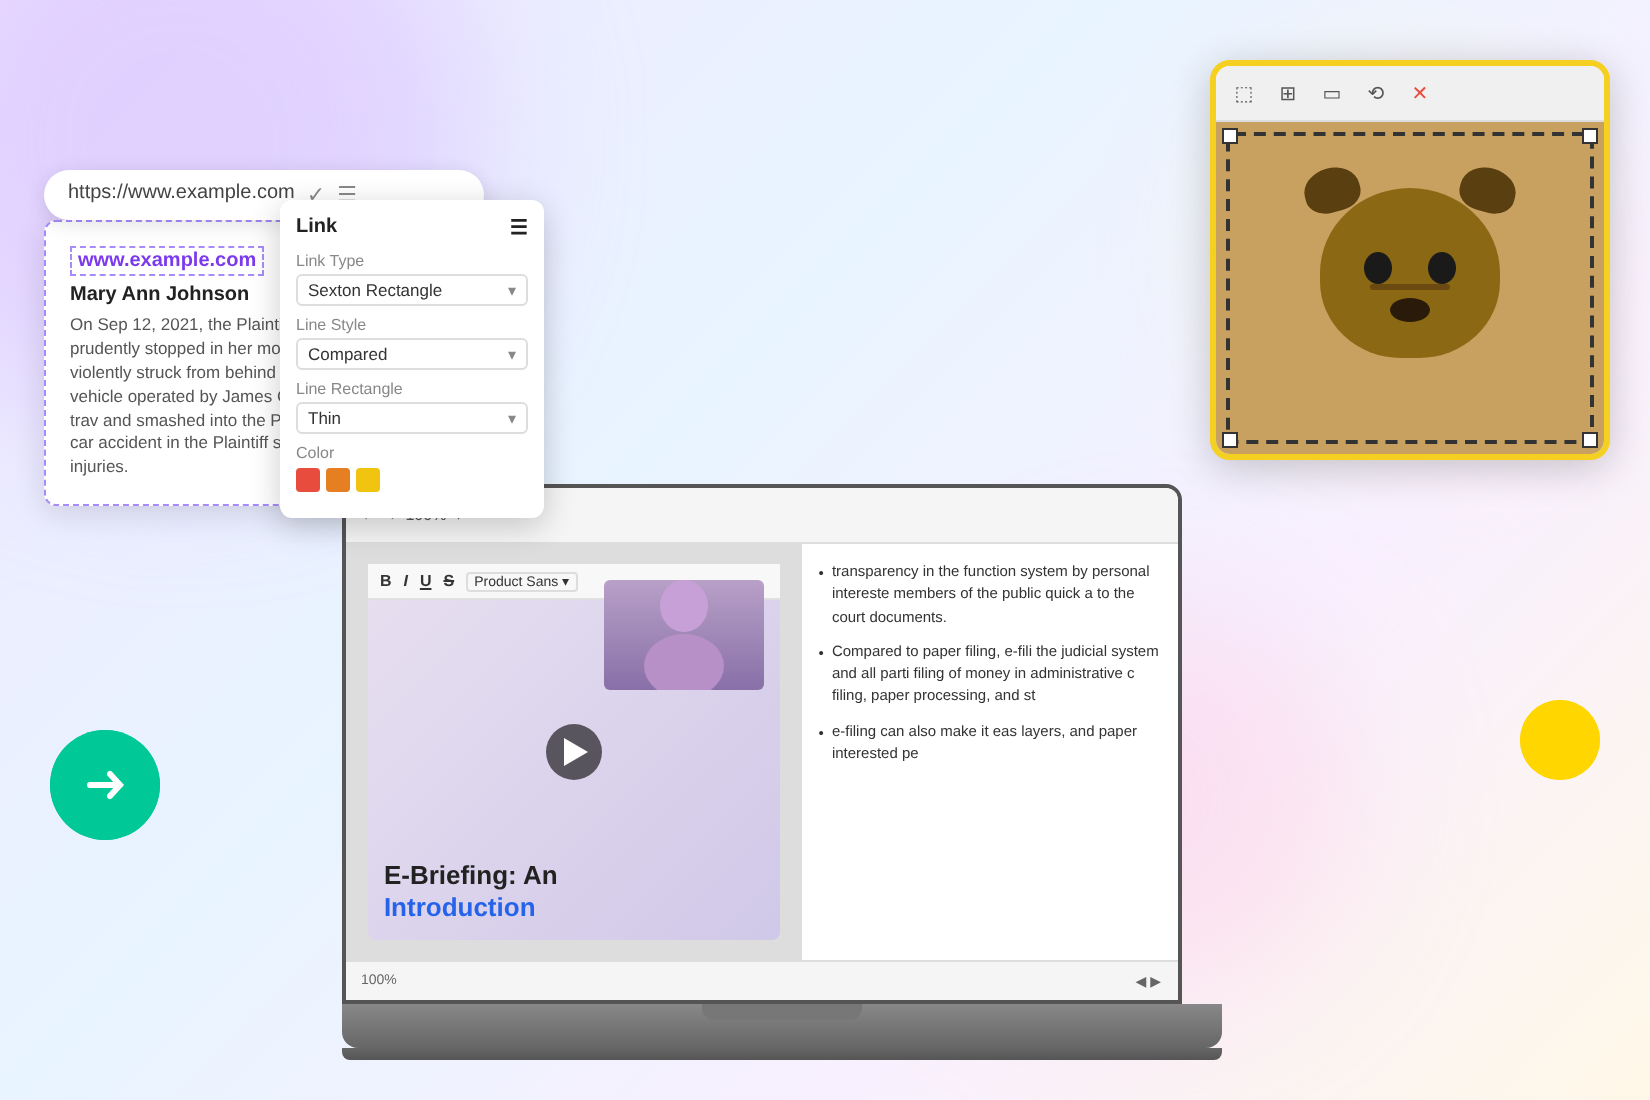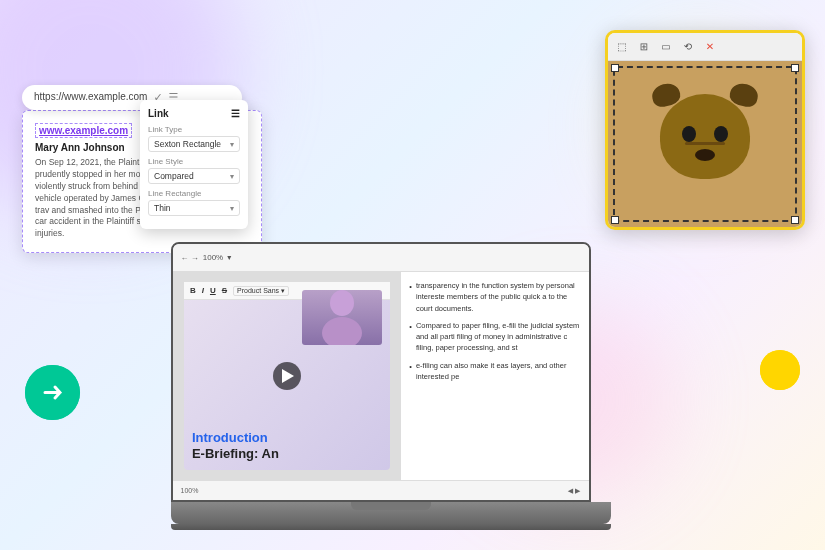--- a/index.html
+++ b/index.html
@@ -66,21 +66,20 @@
       border-radius: 6px;
       box-shadow: 0 4px 16px rgba(0,0,0,0.12);
       padding: 12px;
       z-index: 8;
       font-size: 9px;
       color: #333;
       border: 1.5px dashed #a78bfa;
     }
     .doc-url-highlight {
       color: #7c3aed;
-      text-decoration: underline;
       font-size: 10px;
       font-weight: 600;
       border: 1.5px dashed #a78bfa;
       padding: 1px 3px;
       display: inline-block;
       margin-bottom: 4px;
     }
     .doc-name {
       font-weight: 700;
       font-size: 10px;
@@ -275,21 +274,21 @@
       height: 6px;
       background: linear-gradient(180deg, #666 0%, #555 100%);
       border-radius: 0 0 4px 4px;
     }
 
     
     .link-panel-float {
       position: absolute;
       top: 100px;
       left: 140px;
-      width: 108px;
+      width: 132px;
       background: white;
       border-radius: 6px;
       box-shadow: 0 4px 16px rgba(0,0,0,0.2);
       padding: 8px;
       z-index: 25;
       font-size: 9px;
     }
     .link-panel-header {
       display: flex;
       justify-content: space-between;
@@ -534,20 +533,28 @@
       <span class="lp-chevron">▾</span>
     </div>
   </div>
   <div class="lp-row">
     <div class="lp-label">Line Rectangle</div>
     <div class="lp-value">
       <span>Thin</span>
       <span class="lp-chevron">▾</span>
     </div>
   </div>
+  <div class="lp-row">
+    <div class="lp-label">Color</div>
+    <div class="lp-colors">
+      <div class="lp-color" style="background:#e74c3c;"></div>
+      <div class="lp-color" style="background:#e67e22;"></div>
+      <div class="lp-color" style="background:#f1c40f;"></div>
+    </div>
+  </div>
 </div>
 
 <div class="laptop-wrapper">
   <div class="laptop-screen">
     <div class="laptop-screen-content">
       <div class="pdf-editor">
 
         <div class="pdf-toolbar">
           <span style="color:#555;">← →</span>
           <span style="color:#555;">100%</span>
@@ -572,22 +579,22 @@
                   <div class="person-silhouette">
 
                     <svg width="60" height="60" viewBox="0 0 60 60">
                       <ellipse cx="30" cy="18" rx="12" ry="13" fill="#c8a0d8"></ellipse>
                       <ellipse cx="30" cy="48" rx="20" ry="16" fill="#b890c8"></ellipse>
                     </svg>
                   </div>
                 </div>
 
                 <div style="margin-top: 30px;">
+                  <div class="slide-title">E-Briefing: An</div>
                   <div class="slide-title slide-title-blue">Introduction</div>
-                  <div class="slide-title">E-Briefing: An</div>
                 </div>
 
               </div>
             </div>
 
             <div class="play-btn">
               <div class="play-arrow"></div>
             </div>
           </div>
 
@@ -595,21 +602,21 @@
             <div class="bullet-item">
               <span class="bullet-dot">•</span>
               <span>transparency in the function system by personal intereste members of the public quick a to the court documents.</span>
             </div>
             <div class="bullet-item">
               <span class="bullet-dot">•</span>
               <span>Compared to paper filing, e-fili the judicial system and all parti filing of money in administrative c filing, paper processing, and st</span>
             </div>
             <div class="bullet-item">
               <span class="bullet-dot">•</span>
-              <span>e-filing can also make it eas layers, and other interested pe</span>
+              <span>e-filing can also make it eas layers, and paper interested pe</span>
             </div>
           </div>
         </div>
 
         <div class="pdf-bottom-bar">
           <span>100%</span>
           <span style="margin-left:auto;">◀ ▶</span>
         </div>
       </div>
     </div>

